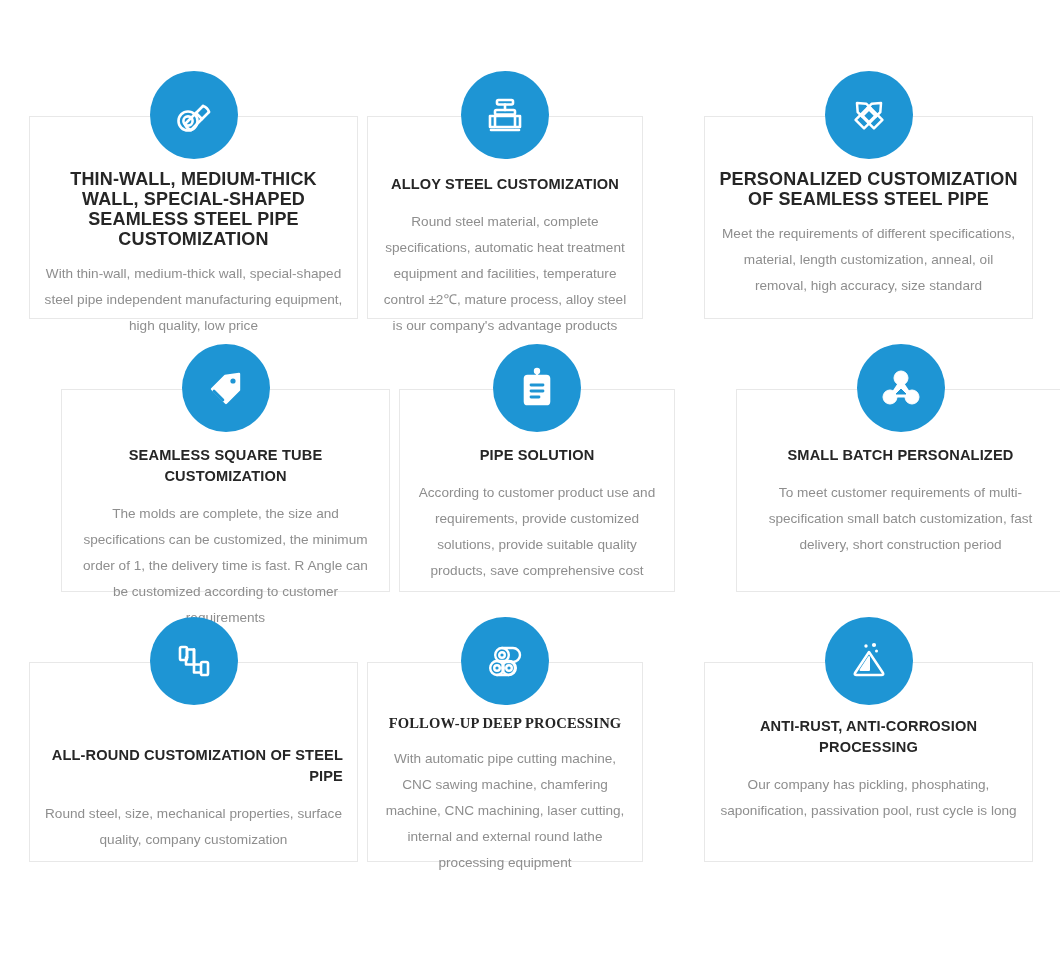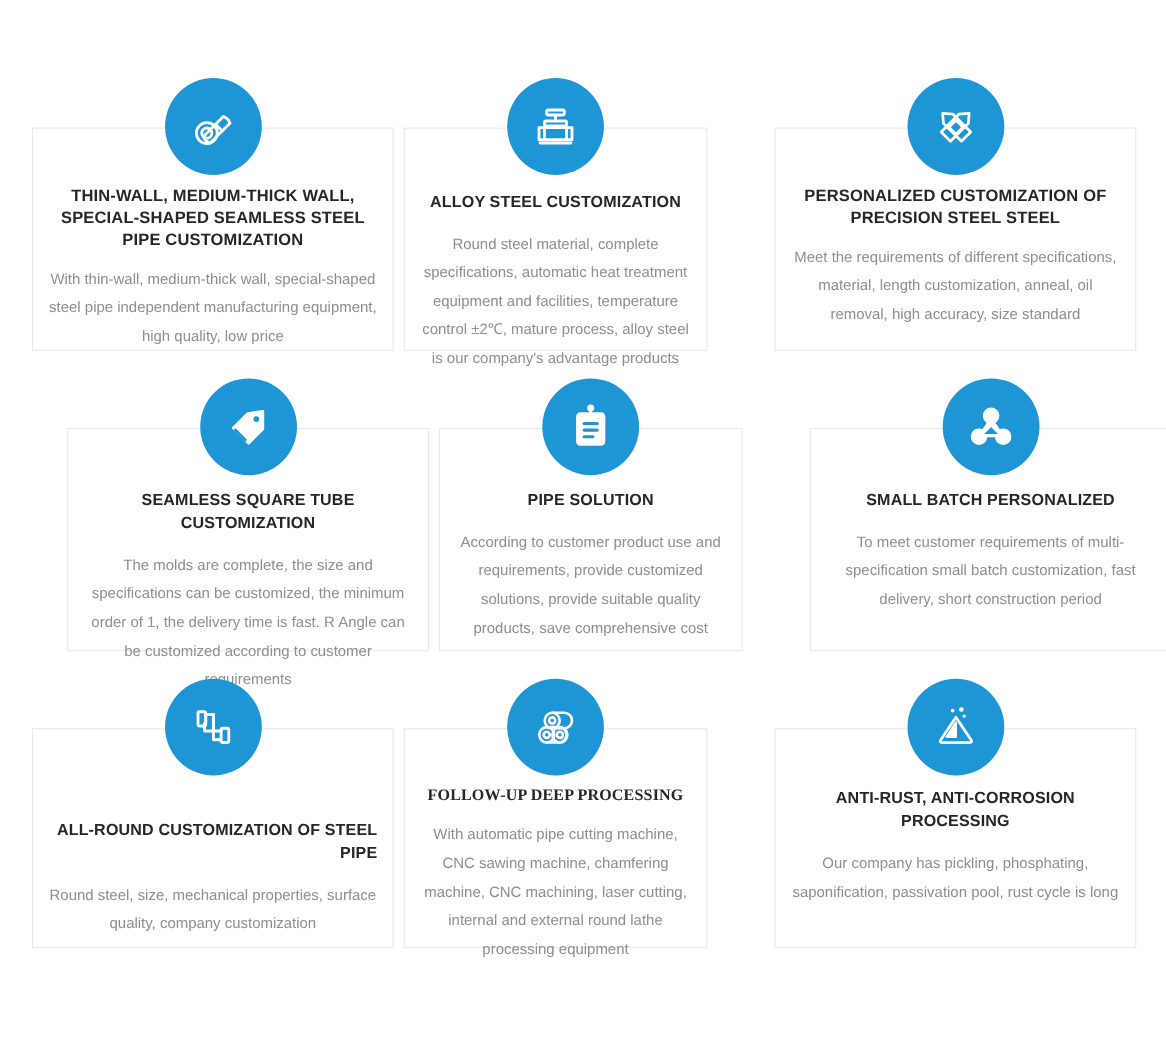--- a/index.html
+++ b/index.html
@@ -57,21 +57,21 @@
 
   .card-title {
     font-size: 14.6px;
     font-weight: bold;
     color: #262626;
     letter-spacing: 0.15px;
     line-height: 21px;
     margin-top: 55px;
   }
   .card-title.small {
-    font-size: 15px;
+    font-size: 18px;
     line-height: 20px;
   }
 
   .card-desc {
     margin-top: 14px;
     font-size: 13.6px;
     color: #8e8e8e;
     line-height: 26px;
     font-weight: normal;
   }
@@ -143,21 +143,21 @@
           <path d="M19 30 L31 30"></path>
         </g>
         <g transform="rotate(-45 25 25)">
           <path d="M25 8 L31 15 L31 38 L19 38 L19 15 Z"></path>
           <path d="M19 21 L31 21"></path>
           <path d="M19 30 L31 30"></path>
         </g>
       </svg>
     </div>
     <div class="card-body">
-      <div class="card-title small">PERSONALIZED CUSTOMIZATION OF PRECISION STEEL STEEL</div>
+      <div class="card-title small">PERSONALIZED CUSTOMIZATION OF SEAMLESS STEEL PIPE</div>
       <div class="card-desc">Meet the requirements of different specifications, material, length customization, anneal, oil removal, high accuracy, size standard</div>
     </div>
   </div>
 
   <div class="feature-card row-2 col-1">
     <div class="card-icon">
       <svg width="50" height="50" viewBox="0 0 50 50" fill="#ffffff" stroke="#ffffff" stroke-width="2.4" stroke-linejoin="round" stroke-linecap="round">
         <path d="M38 11 L38 27 L25 40 L11 26 L24 13 Z" fill="#ffffff"></path>
         <circle cx="32" cy="18" r="2.6" fill="#1e95d4" stroke="none"></circle>
         <path d="M13 28 L22 37" stroke="#1e95d4" stroke-width="2.6"></path>

